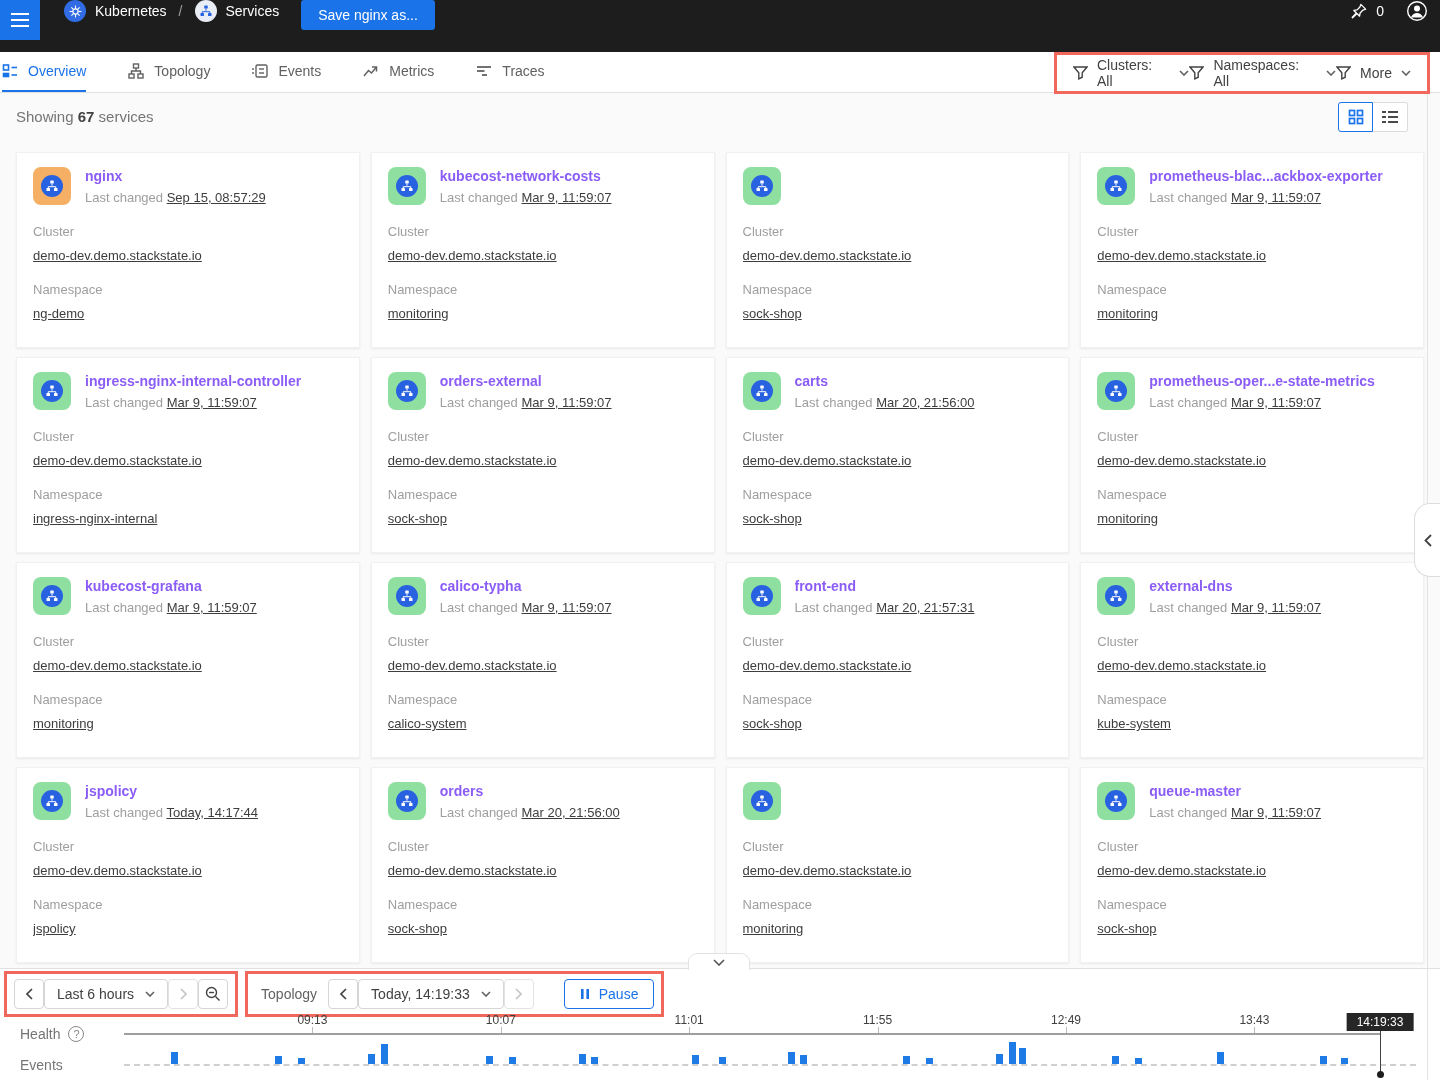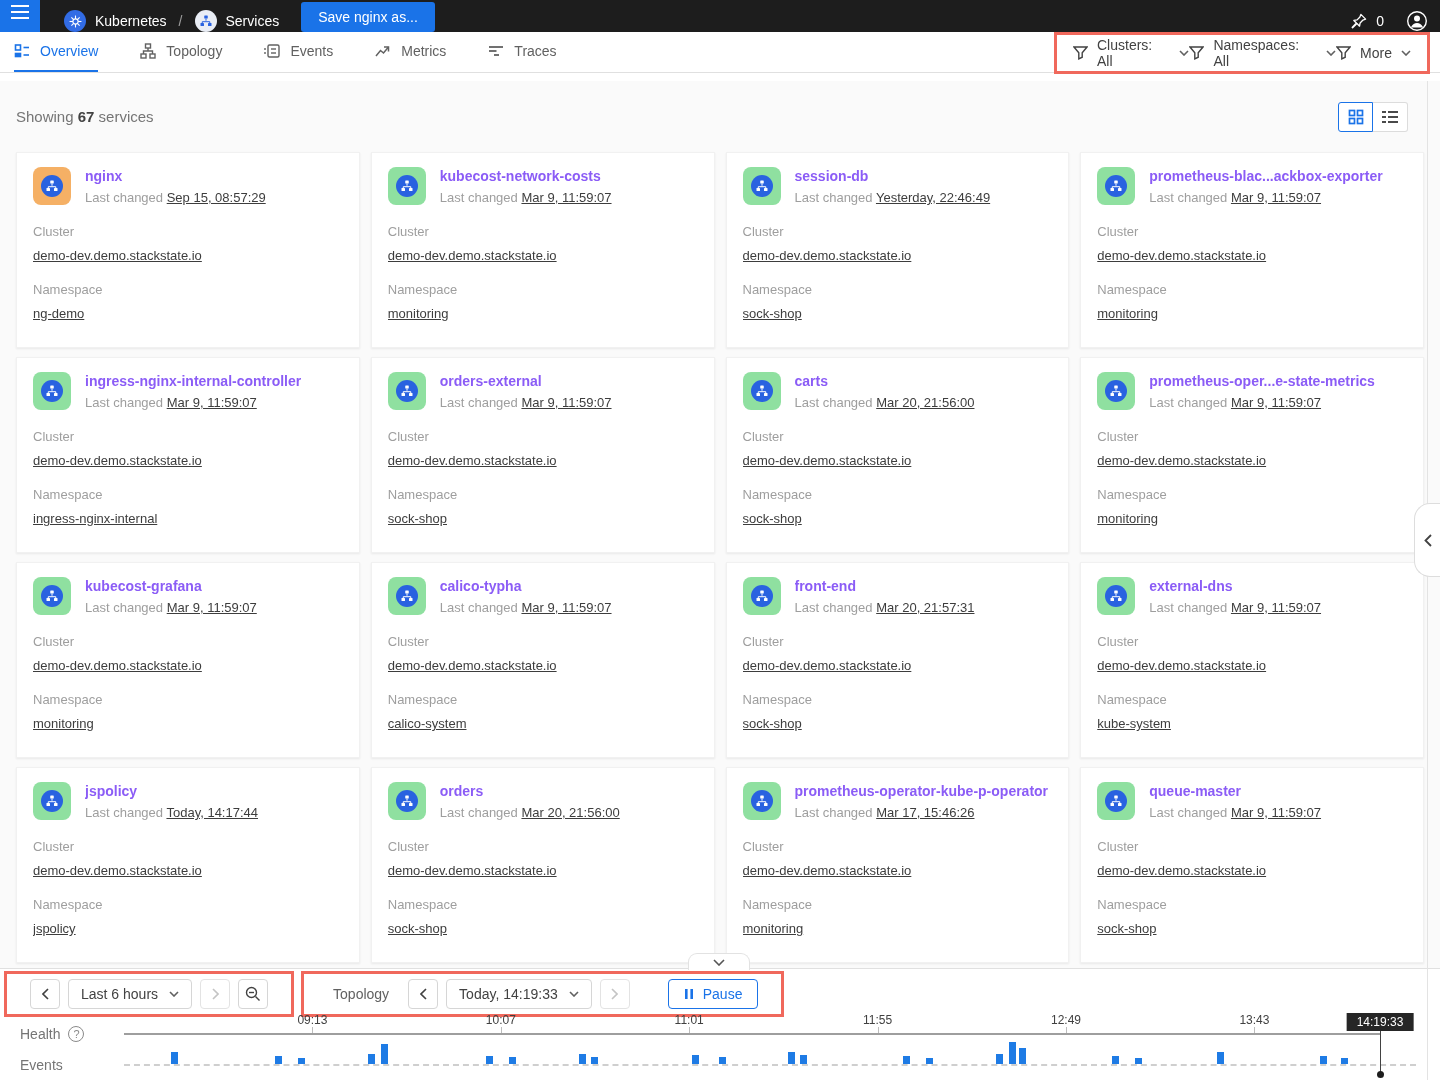--- a/index.html
+++ b/index.html
@@ -1,35 +1,35 @@
 <!DOCTYPE html>
 <html><head>
 <meta charset="utf-8">
 <style>
   * { margin:0; padding:0; box-sizing:border-box; }
   html,body { width:1440px; height:1080px; overflow:hidden; }
   body { font-family:"Liberation Sans", sans-serif; background:#fff; position:relative; color:#424242; }
 
   
-  .topbar { height:32px; background:#1d1d1d; display:flex; align-items:flex-end; position:relative; z-index:6; }
+  .topbar { height:52px; background:#1d1d1d; display:flex; align-items:flex-start; position:relative; z-index:6; }
   .hamburger { width:40px; height:40px; background:#1a73e8; display:flex; flex-direction:column; justify-content:center; align-items:center; gap:4px; cursor:pointer; flex:none; }
   .hamburger i { display:block; width:18px; height:2px; background:#fff; }
   .crumb { display:flex; align-items:center; margin-left:24px; color:#fff; font-size:14px; }
   .icon-circle { width:22px; height:22px; border-radius:50%; display:flex; align-items:center; justify-content:center; flex:none; }
   .k8s-bg { background:#326ce5; }
   .svc-crumb-bg { background:#e9edf5; }
   .crumb .lbl { margin-left:9px; }
   .crumb .sep { color:#9e9e9e; margin:0 12px; }
   .save-btn { margin-left:22px; background:#1a73e8; color:#fff; border:none; border-radius:3px; height:30px; padding:0 17px; font-size:14px; font-family:inherit; cursor:pointer; }
   .topbar-right { margin-left:auto; display:flex; align-items:center; margin-right:12px; color:#fff; }
   .pin-count { font-size:14px; margin:0 0 0 8px; }
   .avatar { margin-left:22px; display:flex; cursor:pointer; }
 
   
-  .tabbar { height:41px; background:#fff; border-bottom:1px solid #e0e0e0; display:flex; align-items:stretch; padding-left:14px; position:relative; z-index:5; }
+  .tabbar { height:41px; background:#fff; border-bottom:1px solid #e0e0e0; display:flex; align-items:stretch; padding-left:2px; position:relative; z-index:5; }
   .tab { display:flex; align-items:center; gap:10px; margin-right:42px; font-size:14px; color:#616161; border-bottom:2px solid transparent; cursor:pointer; }
   .tab.active { color:#1a73e8; border-bottom-color:#1a73e8; }
   .filter-box { position:absolute; right:10px; top:0; width:376px; height:42px; border:3px solid #f0685c; display:flex; align-items:center; justify-content:space-between; padding:0 16px; background:transparent; }
   .filter { display:flex; align-items:center; gap:9px; font-size:14px; color:#424242; cursor:pointer; }
   .filter .chev { color:#616161; display:flex; }
 
   
   .content { position:absolute; top:81px; bottom:112px; left:0; right:0; background:#fafafa; overflow:hidden; }
   .summary-row { height:71px; display:flex; align-items:center; padding:0 16px; }
   .summary { font-size:15px; color:#757575; }
@@ -52,21 +52,21 @@
   .card-value { font-size:13px; margin-top:9px; white-space:nowrap; overflow:hidden; }
 
   
   .right-rail { position:absolute; left:1427px; top:81px; bottom:0; width:0; border-left:1px solid #e3e3e3; z-index:3; }
   .right-handle { position:absolute; right:0; top:503px; width:26px; height:74px; background:#fff; border:1px solid #ddd; border-right:none; border-radius:16px 0 0 16px; display:flex; align-items:center; justify-content:center; color:#424242; cursor:pointer; z-index:4; }
 
   
   .footer { position:absolute; left:0; bottom:0; width:1440px; height:112px; background:#fff; border-top:1px solid #e0e0e0; z-index:2; }
   .collapse-tab { position:absolute; top:-16px; left:688px; width:62px; height:17px; background:#fff; border:1px solid #e2e2e2; border-bottom:none; border-radius:9px 9px 0 0; display:flex; align-items:center; justify-content:center; color:#555; cursor:pointer; }
   .controls { display:flex; align-items:center; padding:6px 0 0 4px; height:44px; }
-  .anno { border:3px solid #f0685c; display:flex; align-items:center; gap:8px; padding:5px 23px; }
+  .anno { border:3px solid #f0685c; display:flex; align-items:center; padding:5px 7px; }
   .anno + .anno { margin-left:7px; }
   .ctl-btn { width:30px; height:30px; border:1px solid #d6d6d6; border-radius:4px; background:#fff; display:flex; align-items:center; justify-content:center; color:#424242; cursor:pointer; }
   .ctl-btn.disabled { color:#c4c4c4; border-color:#e3e3e3; }
   .dropdown { height:30px; border:1px solid #d6d6d6; border-radius:4px; background:#fff; display:flex; align-items:center; gap:11px; padding:0 12px; font-size:14px; color:#424242; cursor:pointer; white-space:nowrap; }
   .topo-label { font-size:14px; color:#616161; margin:0 11px 0 6px; }
   .pause-btn { height:30px; border:1px solid #1a73e8; border-radius:4px; color:#1a73e8; display:flex; align-items:center; gap:9px; padding:0 15px; font-size:14px; background:#fff; margin-left:30px; cursor:pointer; }
 
   .timeline { position:relative; height:66px; }
   .tl-label { position:absolute; left:20px; font-size:14px; color:#757575; display:flex; align-items:center; gap:8px; }
   .q-icon { width:16px; height:16px; border:1.5px solid #8a8a8a; border-radius:50%; font-size:11px; color:#8a8a8a; display:flex; align-items:center; justify-content:center; cursor:pointer; }
@@ -316,27 +316,20 @@
       <div class="svc-badge" style="background: rgb(143, 224, 160);">
         <span class="svc-inner">
           <svg width="12" height="12" viewBox="0 0 12 12" fill="#fff">
                 <rect x="4.25" y="0.5" width="3.5" height="3" rx="0.6"></rect>
                 <rect x="0.5" y="8" width="3.5" height="3" rx="0.6"></rect>
                 <rect x="8" y="8" width="3.5" height="3" rx="0.6"></rect>
                 <path d="M6 3.5v2.2M2.25 8V6.7h7.5V8" stroke="#fff" stroke-width="1" fill="none"></path>
               </svg>
         </span>
       </div>
-      <div class="card-head-text">
-        <div class="card-title">session-db</div>
-        <div class="card-sub">
-          <span>Last changed </span>
-          <span class="link">Yesterday, 22:46:49</span>
-        </div>
-      </div>
     </div>
     <div class="card-label">Cluster</div>
     <div class="card-value"><span class="link">demo-dev.demo.stackstate.io</span></div>
     <div class="card-label">Namespace</div>
     <div class="card-value"><span class="link">sock-shop</span></div>
   </div>
 
   <div class="card">
     <div class="card-head">
       <div class="svc-badge" style="background: rgb(143, 224, 160);">
@@ -627,27 +620,20 @@
     <div class="card-head">
       <div class="svc-badge" style="background: rgb(143, 224, 160);">
         <span class="svc-inner">
           <svg width="12" height="12" viewBox="0 0 12 12" fill="#fff">
                 <rect x="4.25" y="0.5" width="3.5" height="3" rx="0.6"></rect>
                 <rect x="0.5" y="8" width="3.5" height="3" rx="0.6"></rect>
                 <rect x="8" y="8" width="3.5" height="3" rx="0.6"></rect>
                 <path d="M6 3.5v2.2M2.25 8V6.7h7.5V8" stroke="#fff" stroke-width="1" fill="none"></path>
               </svg>
         </span>
-      </div>
-      <div class="card-head-text">
-        <div class="card-title">prometheus-operator-kube-p-operator</div>
-        <div class="card-sub">
-          <span>Last changed </span>
-          <span class="link">Mar 17, 15:46:26</span>
-        </div>
       </div>
     </div>
     <div class="card-label">Cluster</div>
     <div class="card-value"><span class="link">demo-dev.demo.stackstate.io</span></div>
     <div class="card-label">Namespace</div>
     <div class="card-value"><span class="link">monitoring</span></div>
   </div>
 
   <div class="card">
     <div class="card-head">

